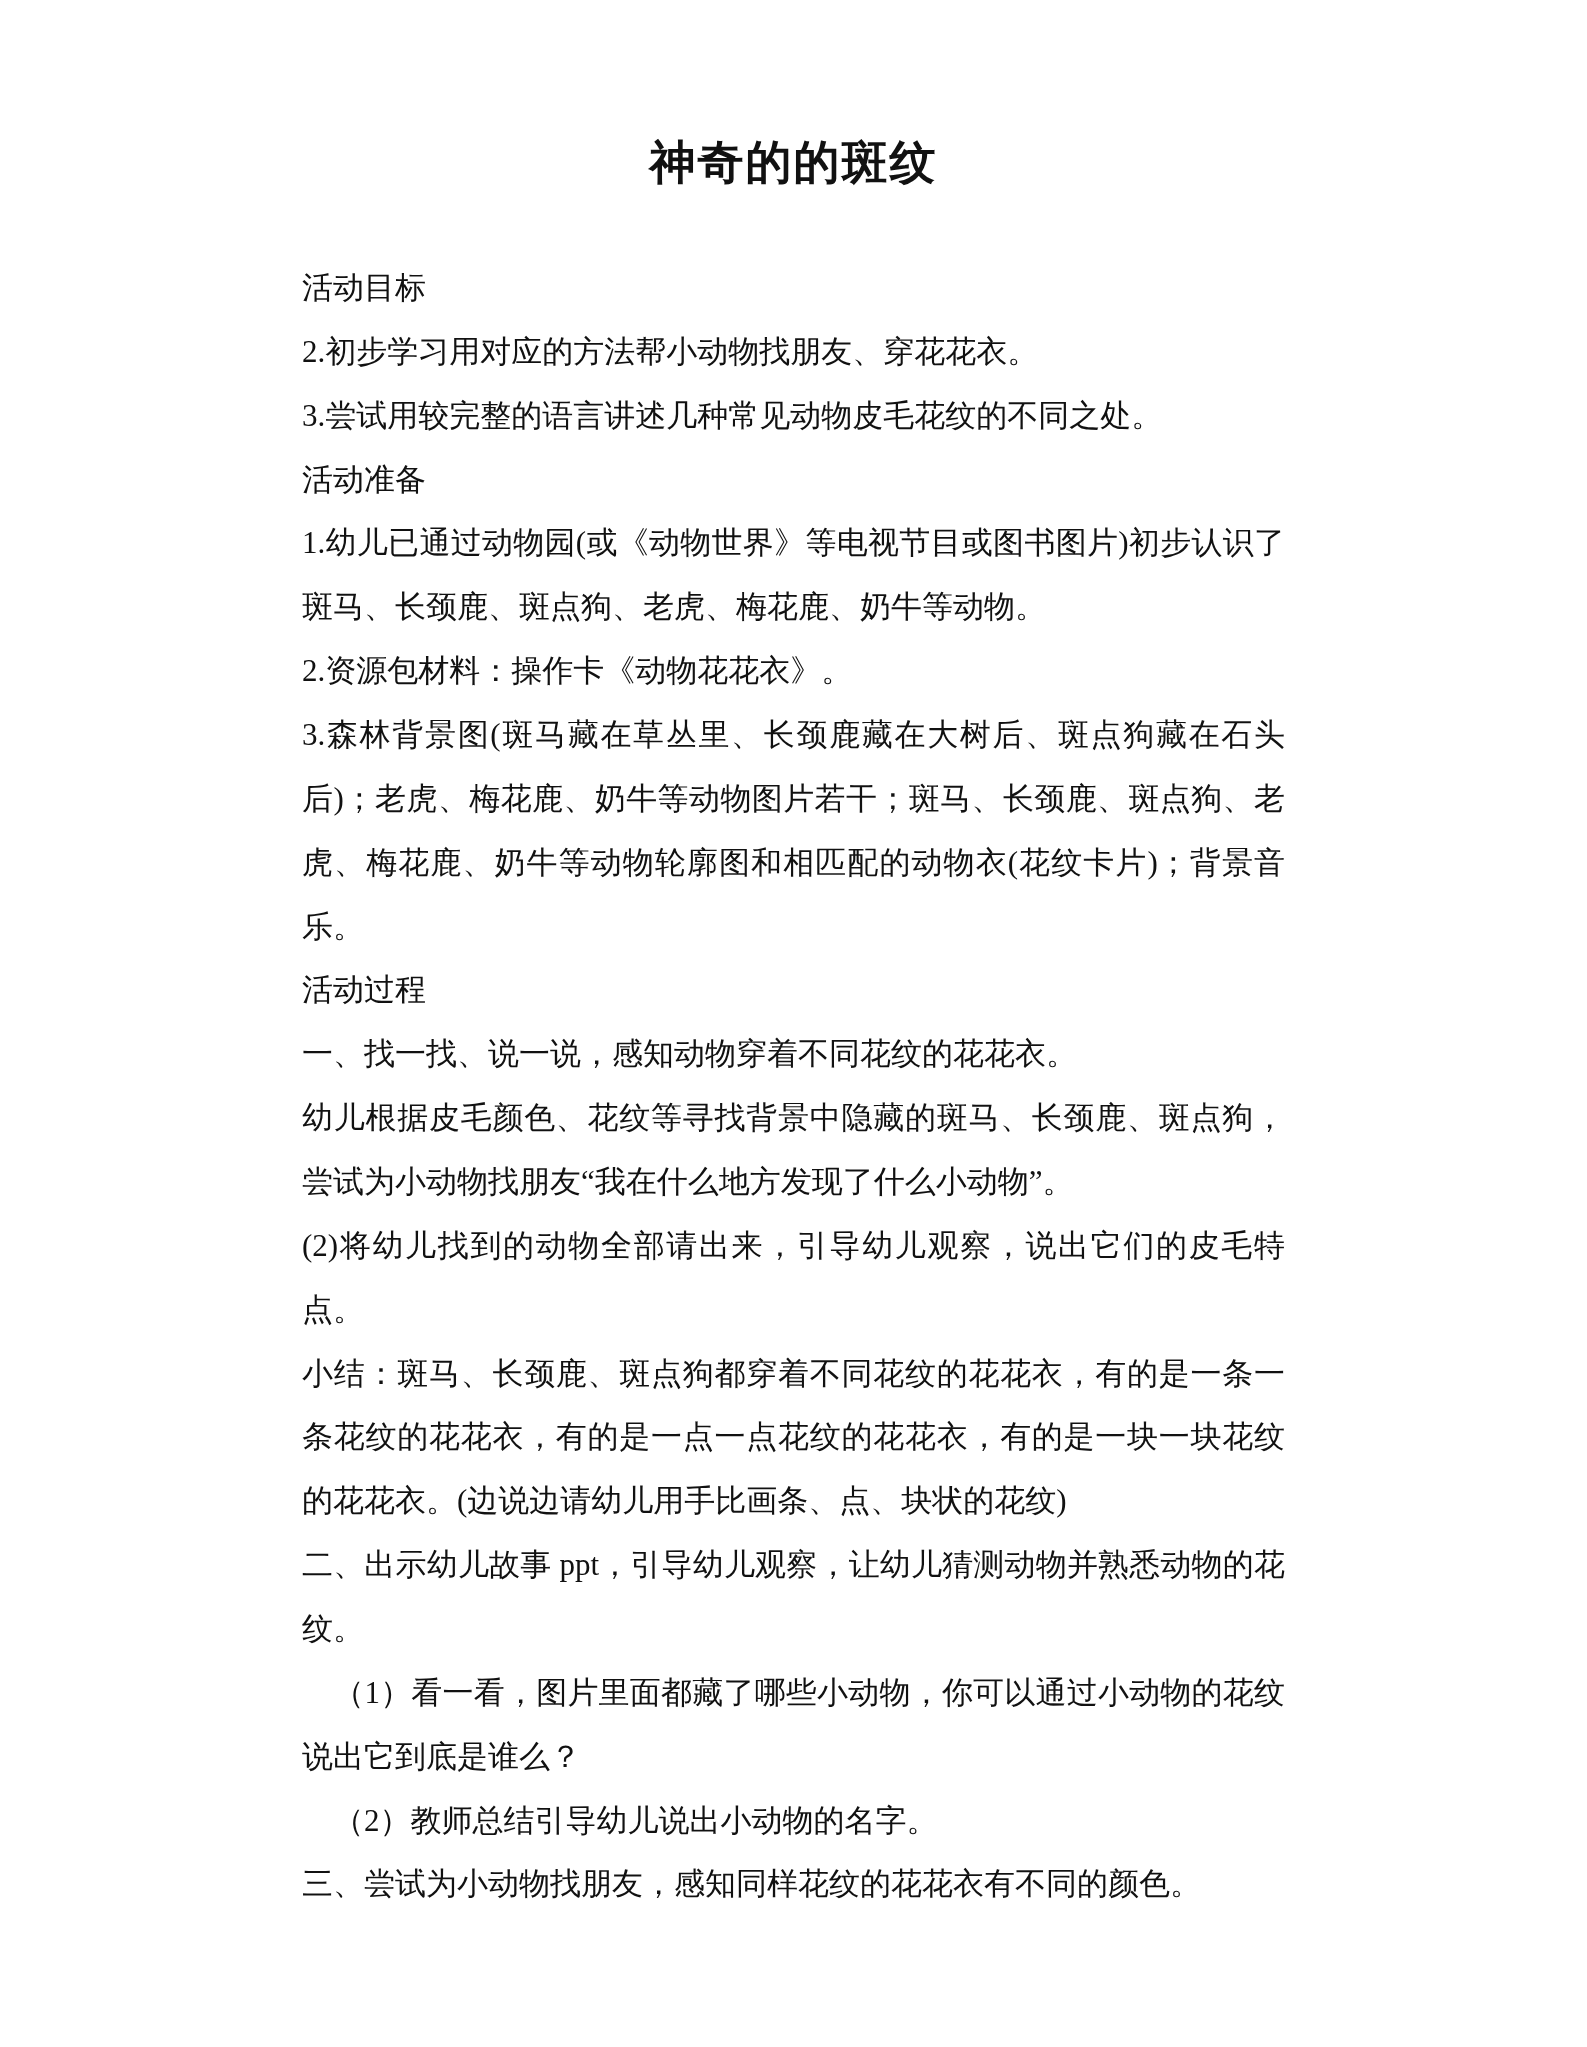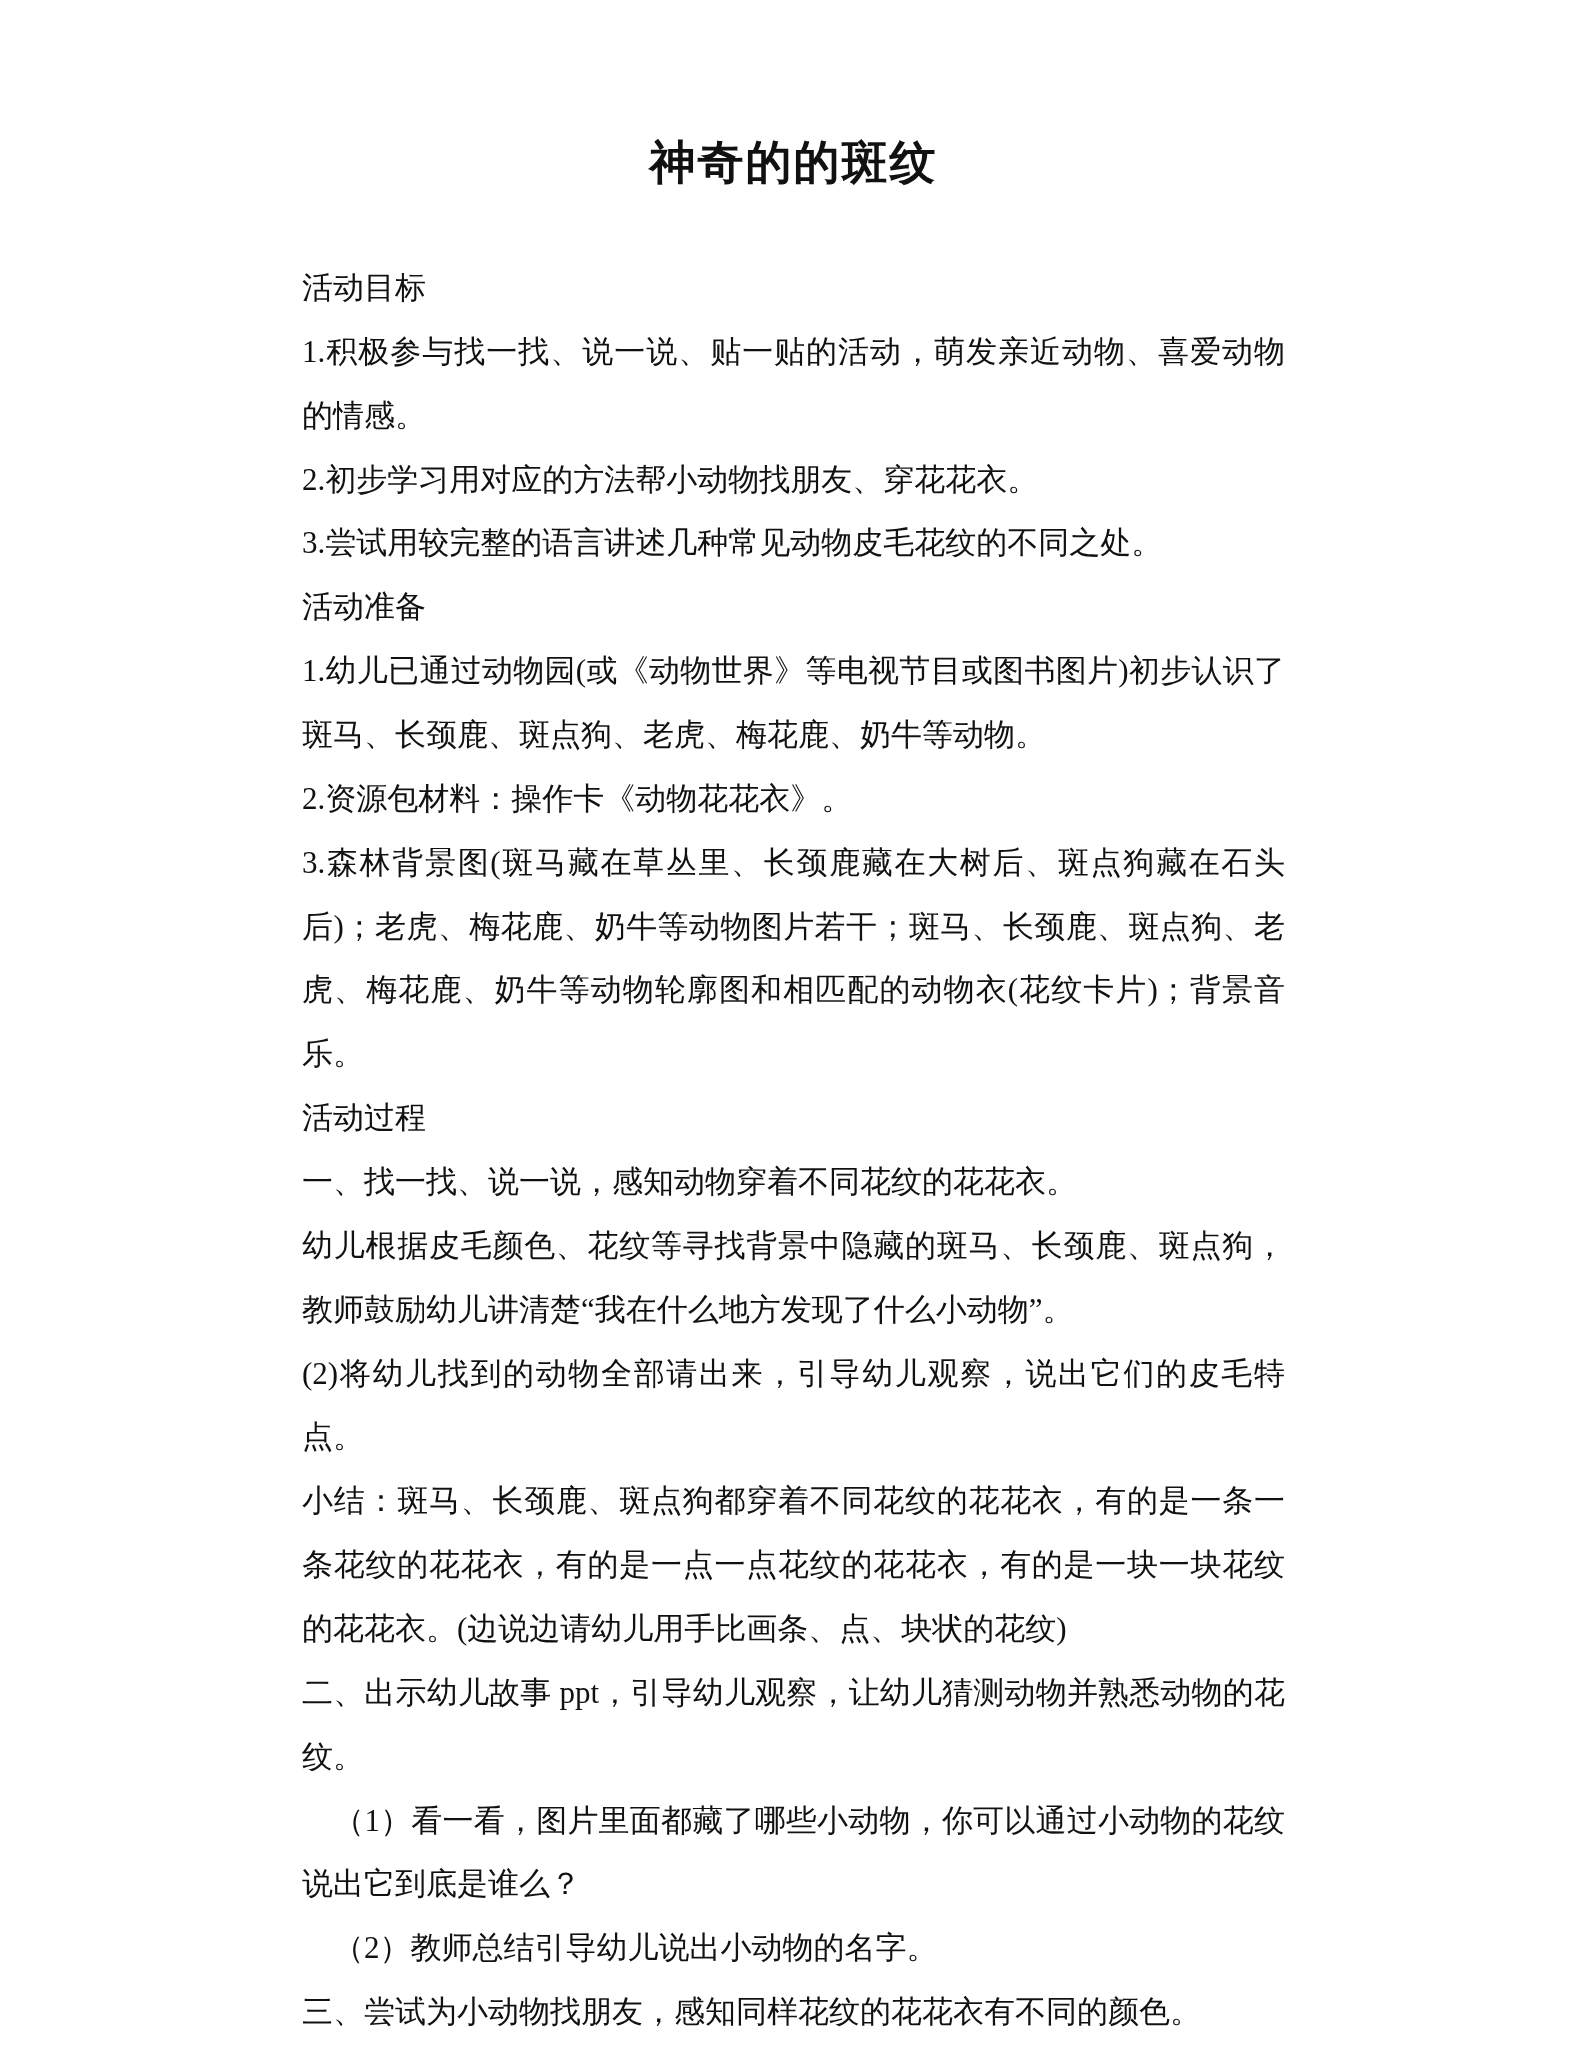--- a/index.html
+++ b/index.html
@@ -35,30 +35,29 @@
     word-break: break-all;
   }
 </style>
 </head>
 <body>
 
 <div class="page">
   <h1 class="doc-title">神奇的的斑纹</h1>
   <div class="doc-body">
       <p>活动目标</p>
-      <p>1.积极参与找一找、说一说、贴一贴的活动，萌发亲近动物、喜爱动物的情感。</p>
       <p>2.初步学习用对应的方法帮小动物找朋友、穿花花衣。</p>
       <p>3.尝试用较完整的语言讲述几种常见动物皮毛花纹的不同之处。</p>
       <p>活动准备</p>
       <p>1.幼儿已通过动物园(或《动物世界》等电视节目或图书图片)初步认识了斑马、长颈鹿、斑点狗、老虎、梅花鹿、奶牛等动物。</p>
       <p>2.资源包材料：操作卡《动物花花衣》。</p>
       <p>3.森林背景图(斑马藏在草丛里、长颈鹿藏在大树后、斑点狗藏在石头后)；老虎、梅花鹿、奶牛等动物图片若干；斑马、长颈鹿、斑点狗、老虎、梅花鹿、奶牛等动物轮廓图和相匹配的动物衣(花纹卡片)；背景音乐。</p>
       <p>活动过程</p>
       <p>一、找一找、说一说，感知动物穿着不同花纹的花花衣。</p>
-      <p>幼儿根据皮毛颜色、花纹等寻找背景中隐藏的斑马、长颈鹿、斑点狗，教师鼓励幼儿讲清楚“我在什么地方发现了什么小动物”。</p>
+      <p>幼儿根据皮毛颜色、花纹等寻找背景中隐藏的斑马、长颈鹿、斑点狗，尝试为小动物找朋友“我在什么地方发现了什么小动物”。</p>
       <p>(2)将幼儿找到的动物全部请出来，引导幼儿观察，说出它们的皮毛特点。</p>
       <p>小结：斑马、长颈鹿、斑点狗都穿着不同花纹的花花衣，有的是一条一条花纹的花花衣，有的是一点一点花纹的花花衣，有的是一块一块花纹的花花衣。(边说边请幼儿用手比画条、点、块状的花纹)</p>
       <p>二、出示幼儿故事 ppt，引导幼儿观察，让幼儿猜测动物并熟悉动物的花纹。</p>
       <p>　（1）看一看，图片里面都藏了哪些小动物，你可以通过小动物的花纹说出它到底是谁么？</p>
       <p>　（2）教师总结引导幼儿说出小动物的名字。</p>
       <p>三、尝试为小动物找朋友，感知同样花纹的花花衣有不同的颜色。</p>
     </div>
 </div>
 
 </body></html>

